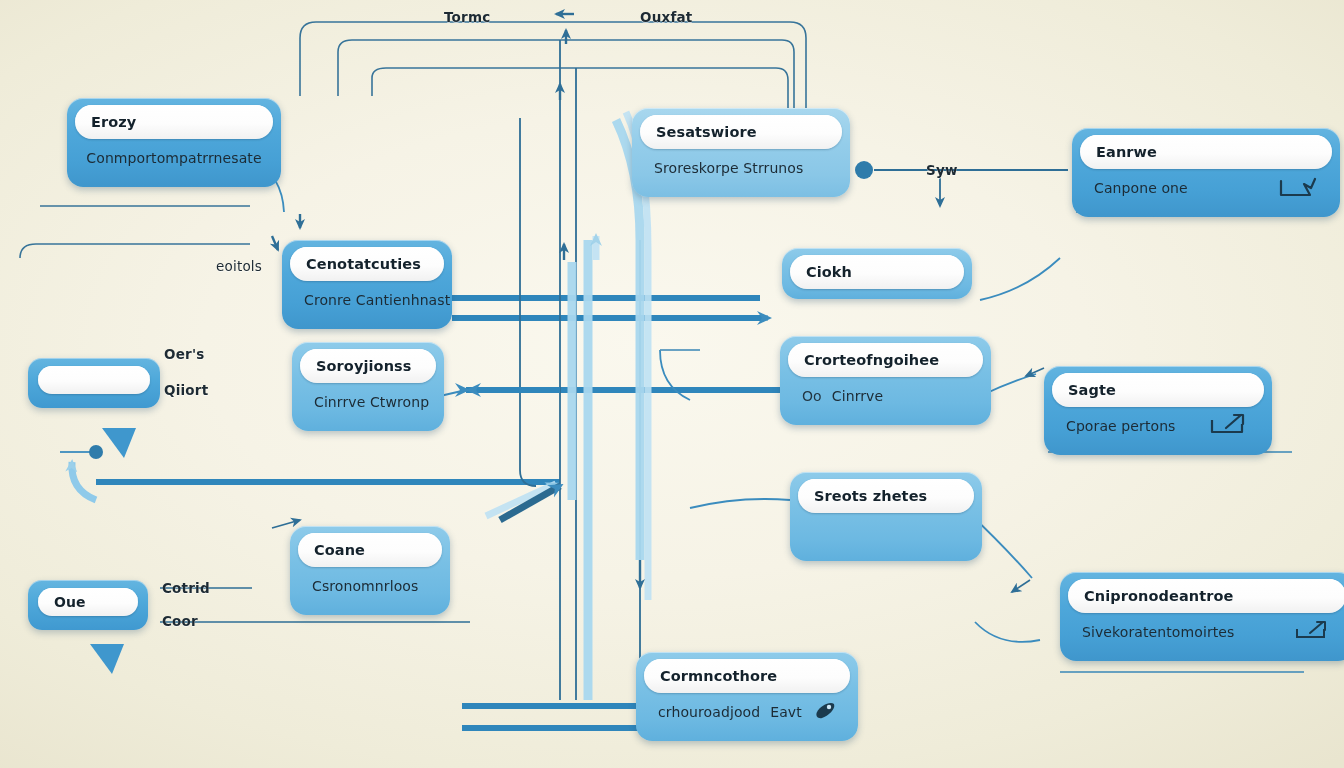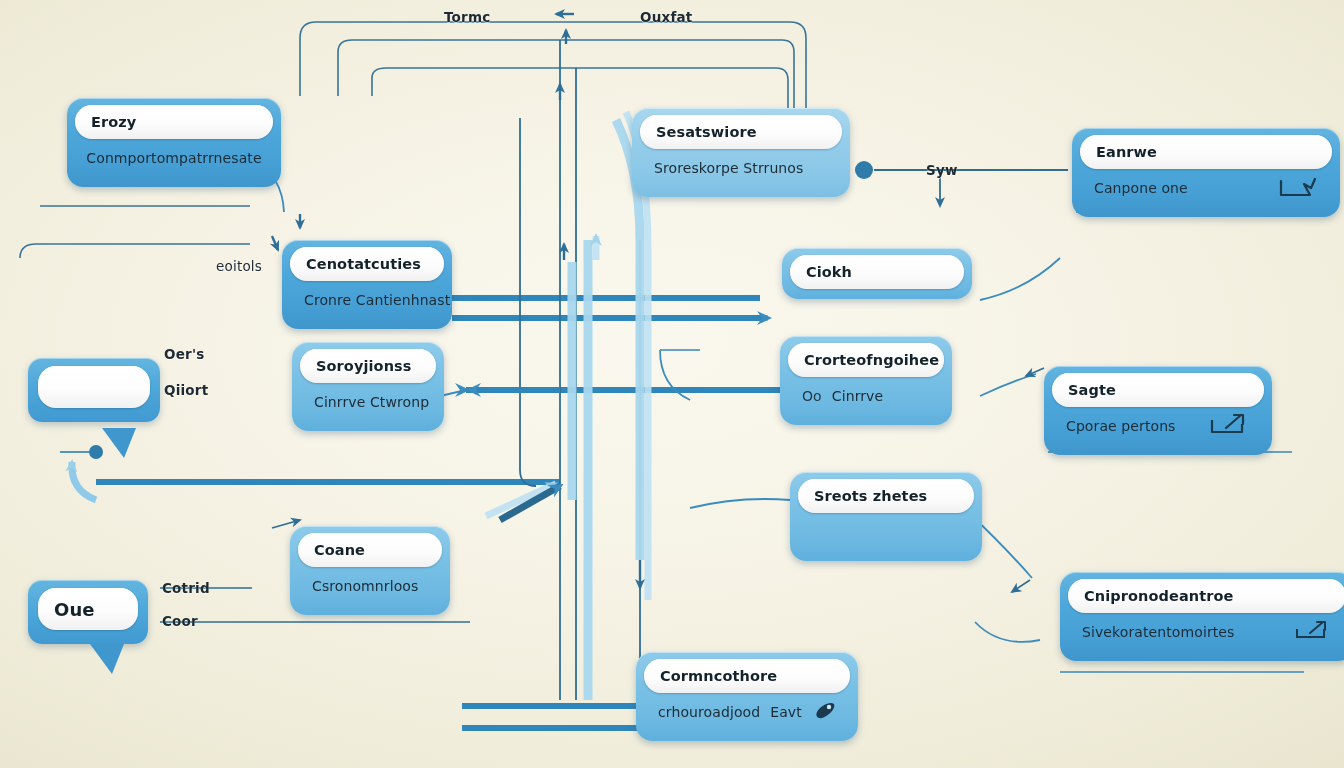--- a/index.html
+++ b/index.html
@@ -58,21 +58,21 @@
   }
 
   
   .bubble{position:absolute;}
   .bubble .bbody{
     position:relative;border-radius:14px;
     background:linear-gradient(180deg,#64b5e0 0%,#4ea8da 45%,#4099d0 100%);
     box-shadow:0 3px 7px rgba(40,80,110,.28), inset 0 1px 0 rgba(255,255,255,.4);
     padding:8px 10px 14px 10px;
   }
-  .bubble .title-pill{height:42px;font-size:18px;text-align:center;}
+  .bubble .title-pill{height:28px;font-size:14px;text-align:center;}
   .bubble .tailpt{
     position:absolute;width:0;height:0;
     border-left:22px solid transparent;border-right:12px solid transparent;
     border-top:30px solid #3f97cd;
   }
 
   
   .wlabel{
     position:absolute;font-size:13.5px;color:#1d2a33;
     font-weight:700;white-space:nowrap;letter-spacing:.2px;
@@ -241,21 +241,21 @@
       </div>
     </div>
   </div>
 
   <div class="node mid" id="n4" style="left:782px;top:248px;width:190px;">
     <div class="nbody">
       <div class="title-pill">Ciokh</div>
     </div>
   </div>
 
-  <div class="node mid" id="n5" style="left:780px;top:336px;width:172px;">
+  <div class="node mid" id="n5" style="left:780px;top:336px;width:211px;">
     <div class="nbody">
       <div class="title-pill">Crorteofngoihee</div>
       <div class="sub-row">
         <span class="lead">Oo</span>
         <span class="stext">Cinrrve</span>
       </div>
     </div>
   </div>
 
   <div class="node" id="n6" style="left:1044px;top:366px;width:228px;">

